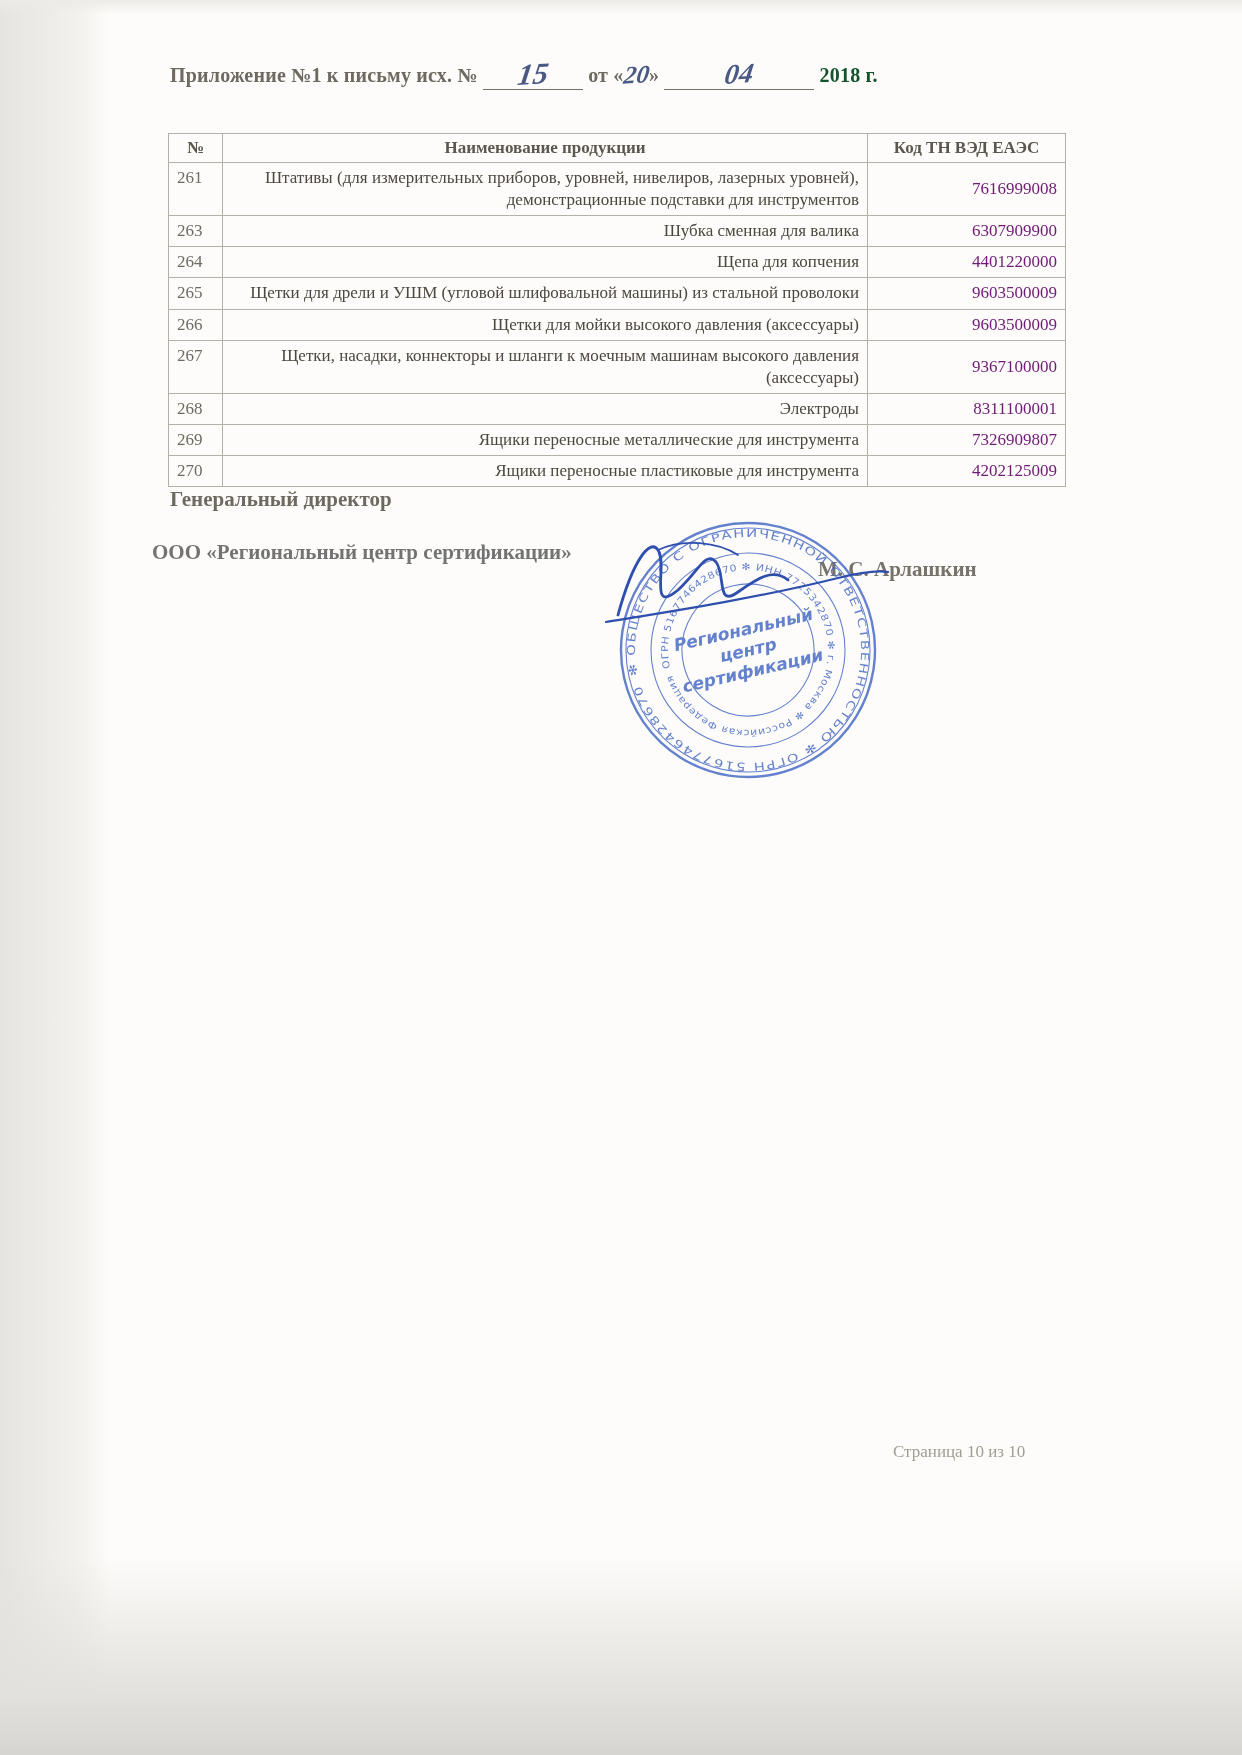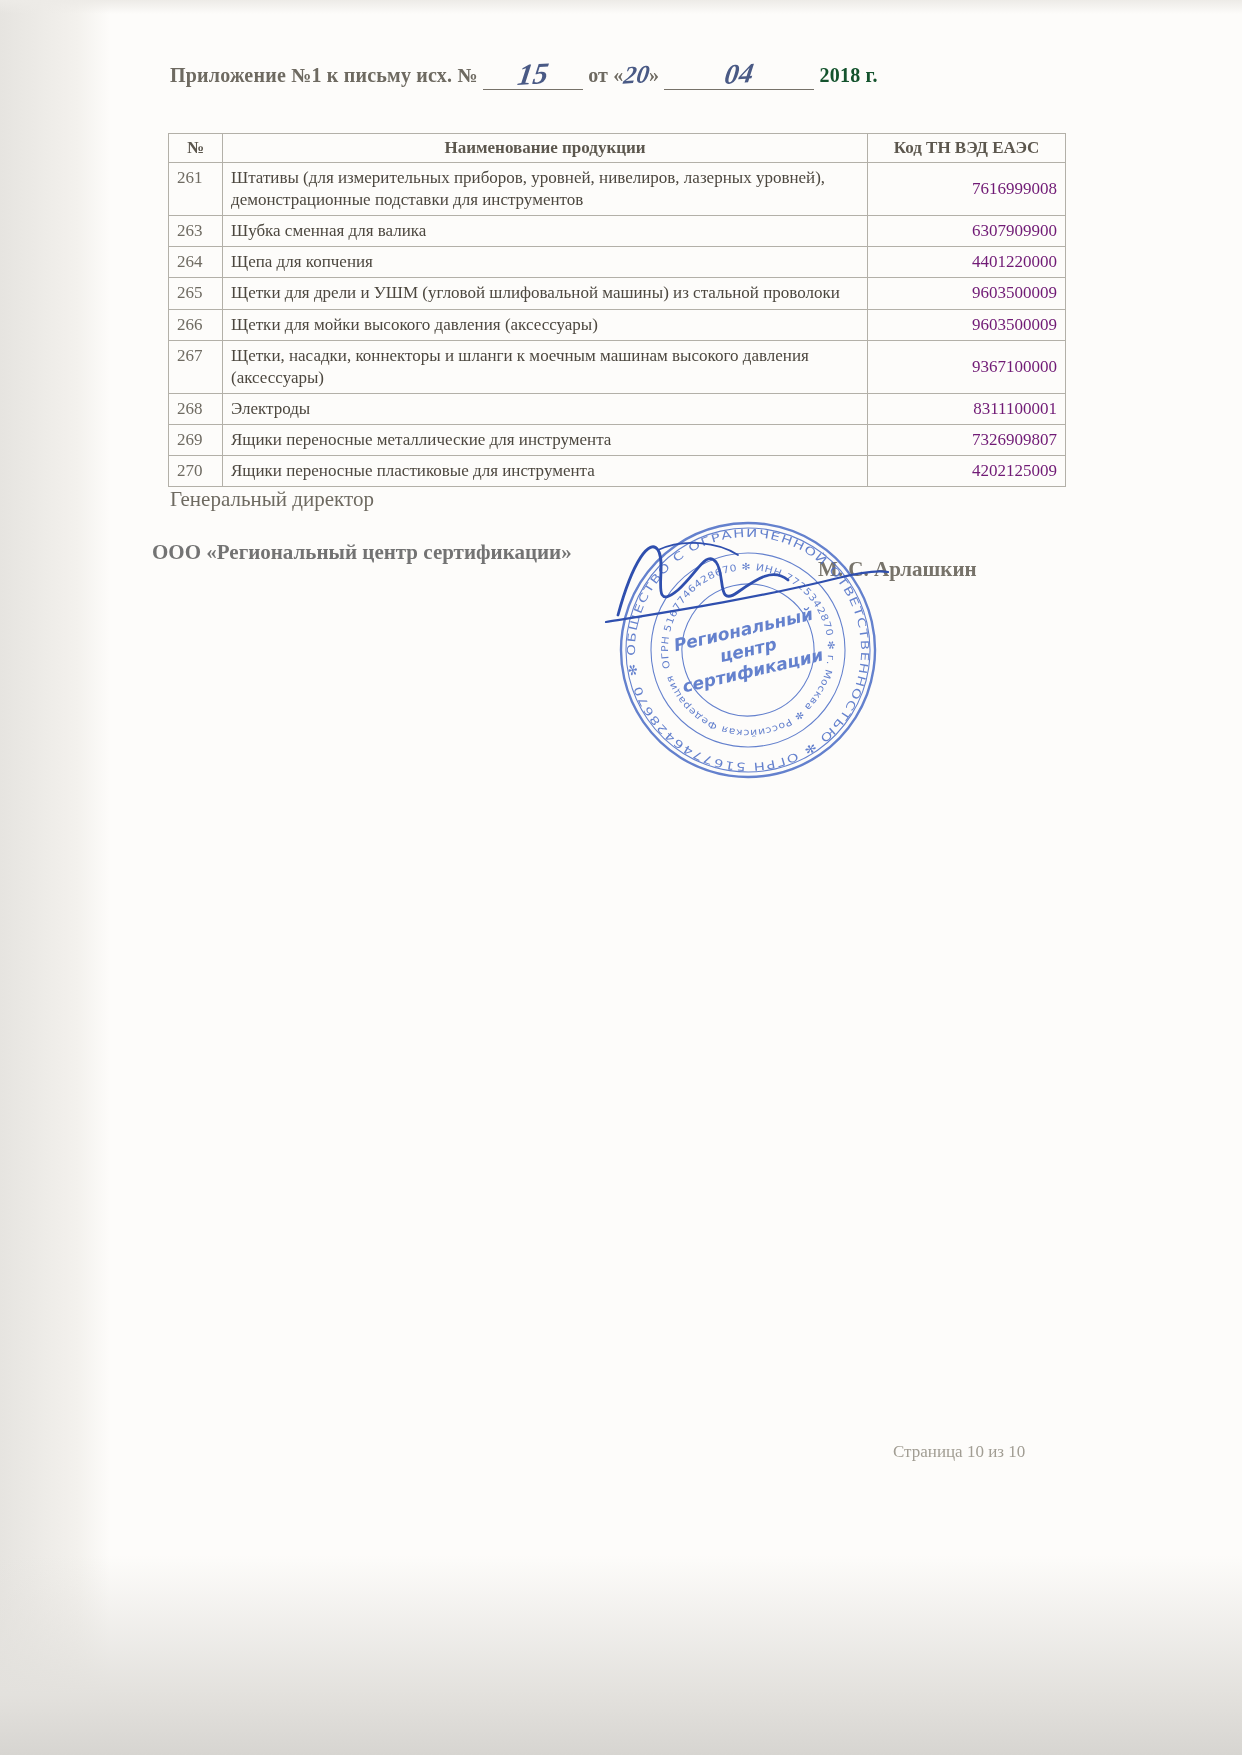--- a/index.html
+++ b/index.html
@@ -34,25 +34,25 @@
   .tbl-wrap{position:absolute;left:168px;top:133px;width:897px;}
   table.products{border-collapse:collapse;width:100%;table-layout:fixed;
     font-size:17px;color:#4c473f;}
   table.products th,table.products td{border:1px solid #b3b0a8;padding:4px 8px;line-height:1.3;}
   table.products th{font-weight:bold;text-align:center;padding:3px 6px;color:#5c574e;}
   th.col-code,td.col-code{color:#701a75;}
   col.c-num{width:54px;}
   col.c-name{width:645px;}
   col.c-code{width:198px;}
   td.col-num{text-align:left;vertical-align:top;color:#6f6b62;}
-  td.col-name{text-align:left;vertical-align:top;}
+  td.col-name{text-align:right;vertical-align:top;}
   td.col-code{text-align:right;vertical-align:middle;padding-right:12px;}
 
   
-  .sig-title{position:absolute;left:170px;top:487px;font-size:21px;font-weight:normal;color:#6e6a61;}
+  .sig-title{position:absolute;left:170px;top:487px;font-size:21px;font-weight:bold;color:#6e6a61;}
   .sig-company{position:absolute;left:152px;top:540px;font-size:21px;font-weight:bold;color:#737373;}
   .sig-person{position:absolute;left:818px;top:540px;font-size:21px;font-weight:bold;color:#77736a;margin-top:17px;}
 
   
   .stamp{position:absolute;left:598px;top:500px;transform:rotate(-13deg);opacity:.85;}
   .stamp-line{fill:none;stroke:#4a6cc6;}
   .stamp-line.w2{stroke-width:2.4;}
   .stamp-line.w1{stroke-width:1.1;}
   .stamp-text{fill:#4a6cc6;font-family:"DejaVu Sans",sans-serif;font-size:11px;letter-spacing:1px;}
   .stamp-text.small{font-size:9.5px;letter-spacing:.5px;}

